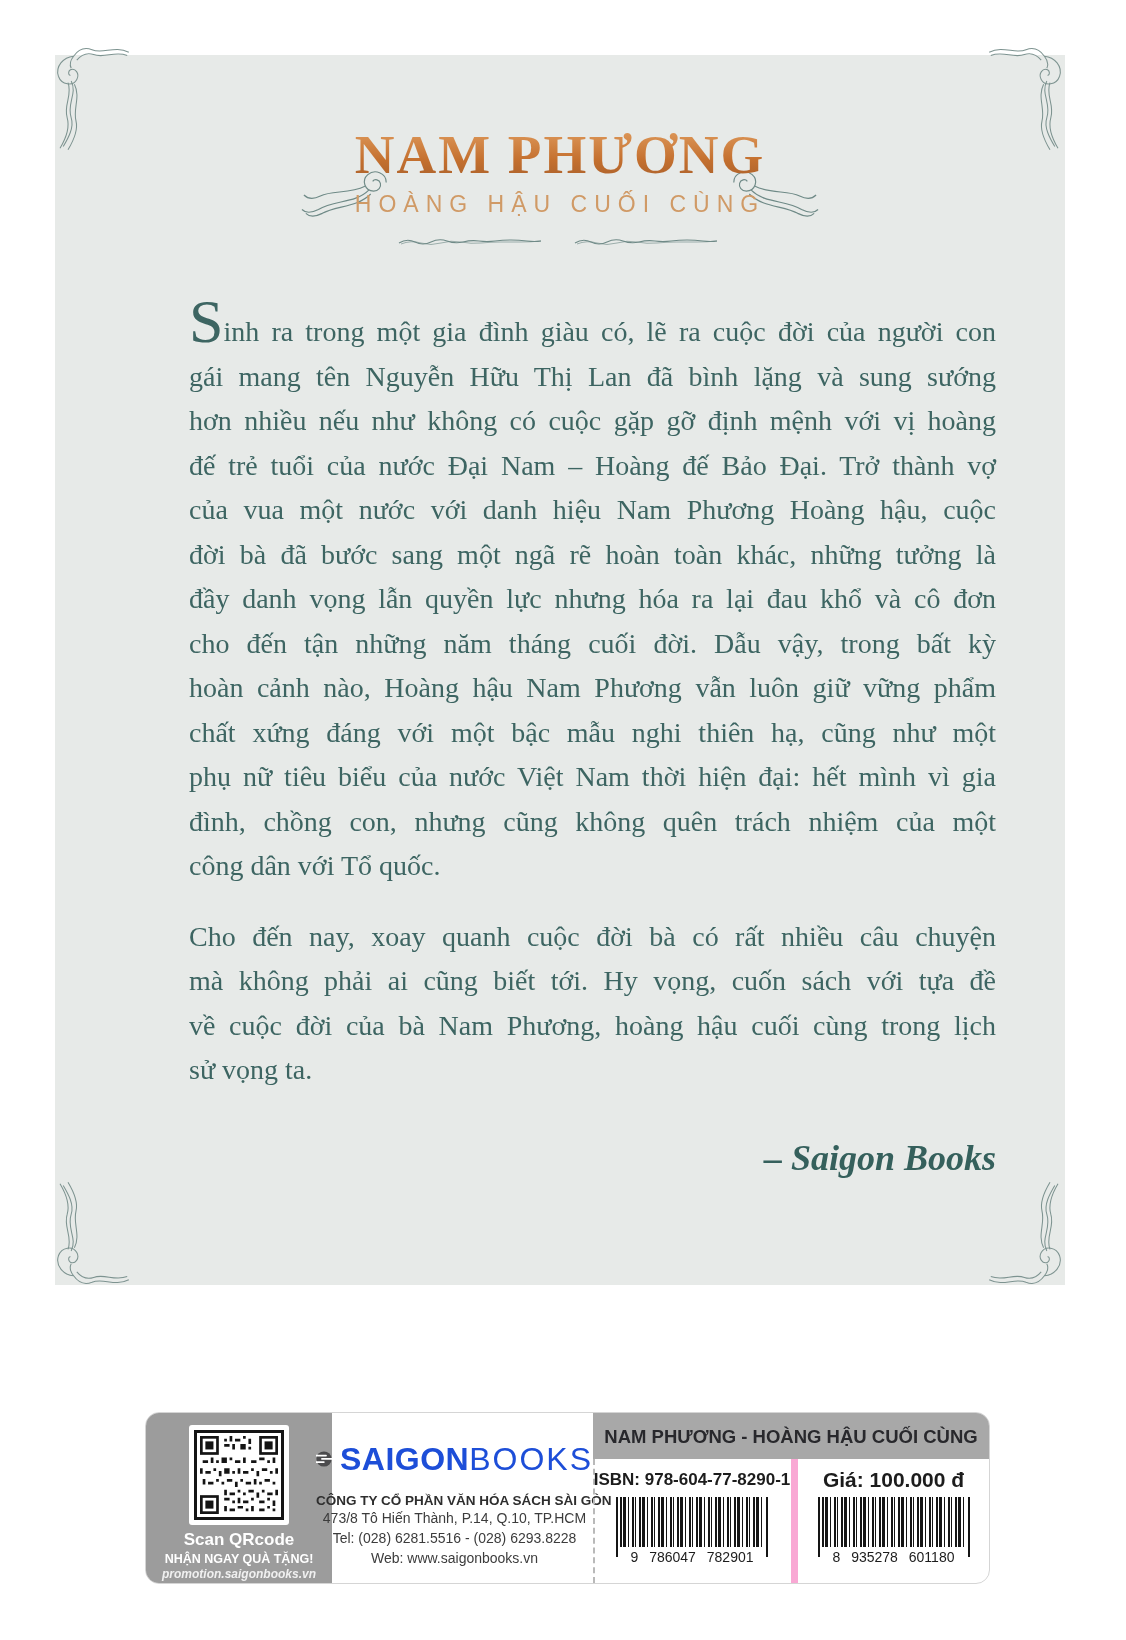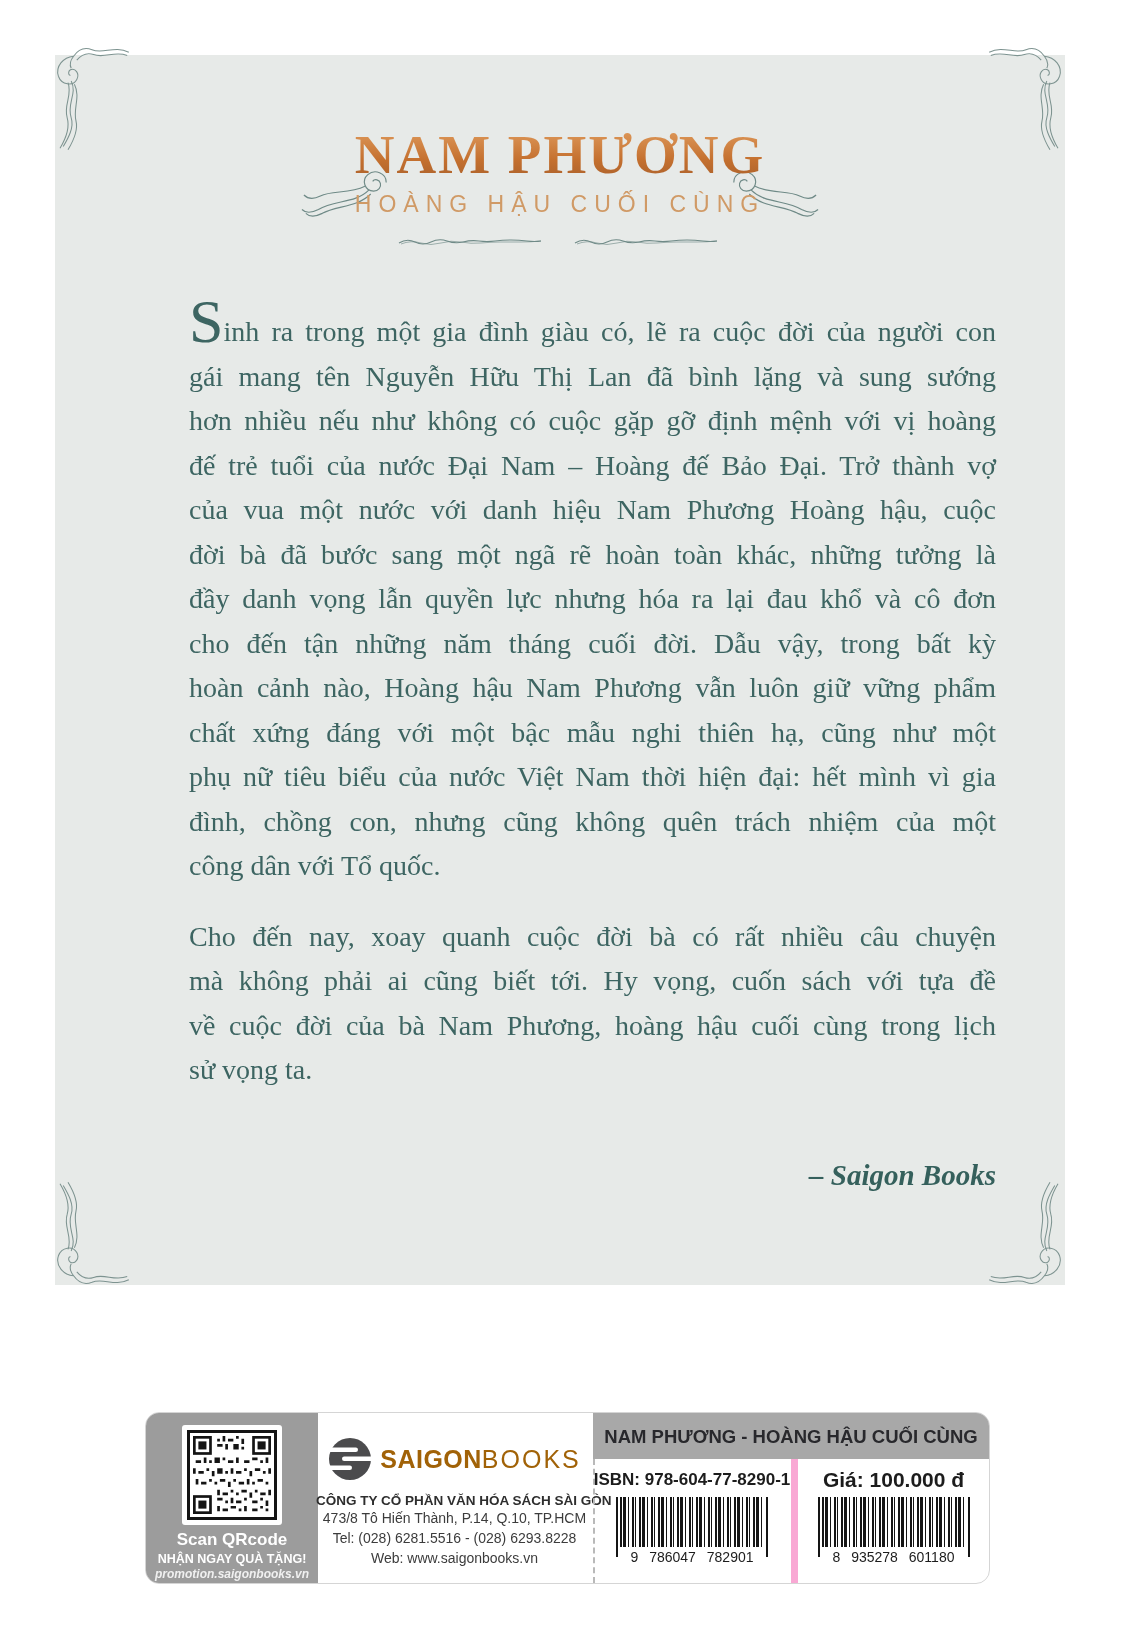--- a/index.html
+++ b/index.html
@@ -26,35 +26,35 @@
   .title-flourish.right{right:246px;transform:scaleX(-1);}
   .divider-row{position:absolute;top:180px;left:0;right:0;display:flex;justify-content:center;gap:26px;}
   
   .cover-body{position:absolute;left:89px;top:255px;width:852px;
       font-family:"Liberation Serif","DejaVu Serif",serif;font-size:28px;color:#3d6562;}
   .line{height:44.5px;line-height:44.5px;text-align:justify;text-align-last:justify;margin-left:45px;}
   .line.last{text-align-last:left;}
   .para2{margin-top:26px;}
   .dropcap{font-size:62px;line-height:0;letter-spacing:0;position:relative;top:1px;}
   .bold-ital{font-weight:bold;font-style:italic;}
-  .signature{margin-top:66px;text-align:right;font-weight:bold;font-style:italic;
-      font-size:29px;color:#35605c;}
+  .signature{margin-top:44px;text-align:right;font-weight:bold;font-style:italic;
+      font-size:36px;color:#35605c;}
   
   .footer-bar{position:absolute;left:145px;top:1412px;width:843px;height:170px;background:#fff;
       border:1px solid #d5d5d5;border-radius:14px;overflow:hidden;}
-  .f-left{position:absolute;left:0;top:0;bottom:0;width:172px;background:#9c9c9c;text-align:center;color:#fff;}
+  .f-left{position:absolute;left:0;top:0;bottom:0;width:186px;background:#9c9c9c;text-align:center;color:#fff;}
   .qr-box{width:100px;height:100px;margin:12px auto 5px;background:#fff;border-radius:3px;
       display:flex;align-items:center;justify-content:center;}
   .qr-inner{border:3px solid #141414;padding:3px;line-height:0;}
   .qr-scan{font-size:17px;font-weight:bold;}
   .qr-gift{font-size:12.5px;font-weight:bold;margin-top:2px;}
   .qr-promo{font-size:12px;font-weight:bold;font-style:italic;opacity:.85;margin-top:1px;}
   .f-center{position:absolute;left:170px;top:0;width:277px;height:100%;text-align:center;color:#3c3c3c;}
   .logo-row{display:flex;align-items:center;justify-content:center;gap:8px;margin-top:24px;}
-  .logo-text{font-size:25px;color:#a16207;letter-spacing:.5px;white-space:nowrap;}
+  .logo-text{font-size:32px;color:#1d4ed8;letter-spacing:.5px;white-space:nowrap;}
   .logo-text .b1{font-weight:bold;}
   .logo-text .b2{font-weight:400;letter-spacing:2px;}
   .company{margin-top:12px;font-size:13.5px;font-weight:bold;color:#2e2e2e;white-space:nowrap;}
   .addr-line{font-size:14px;line-height:20px;}
   .addr-line:first-of-type{margin-top:4px;}
   .dash-sep{position:absolute;left:447px;top:46px;bottom:0;width:0;border-left:2px dashed #b9b9b9;}
   .f-right-header{position:absolute;left:447px;top:0;width:396px;height:46px;background:#a8a8a8;
       color:#28282c;font-size:18.5px;font-weight:bold;line-height:47px;text-align:center;white-space:nowrap;}
   .f-isbn-block{position:absolute;left:447px;top:46px;width:198px;height:124px;text-align:center;}
   .f-price-block{position:absolute;left:645px;top:46px;width:198px;height:124px;text-align:center;

